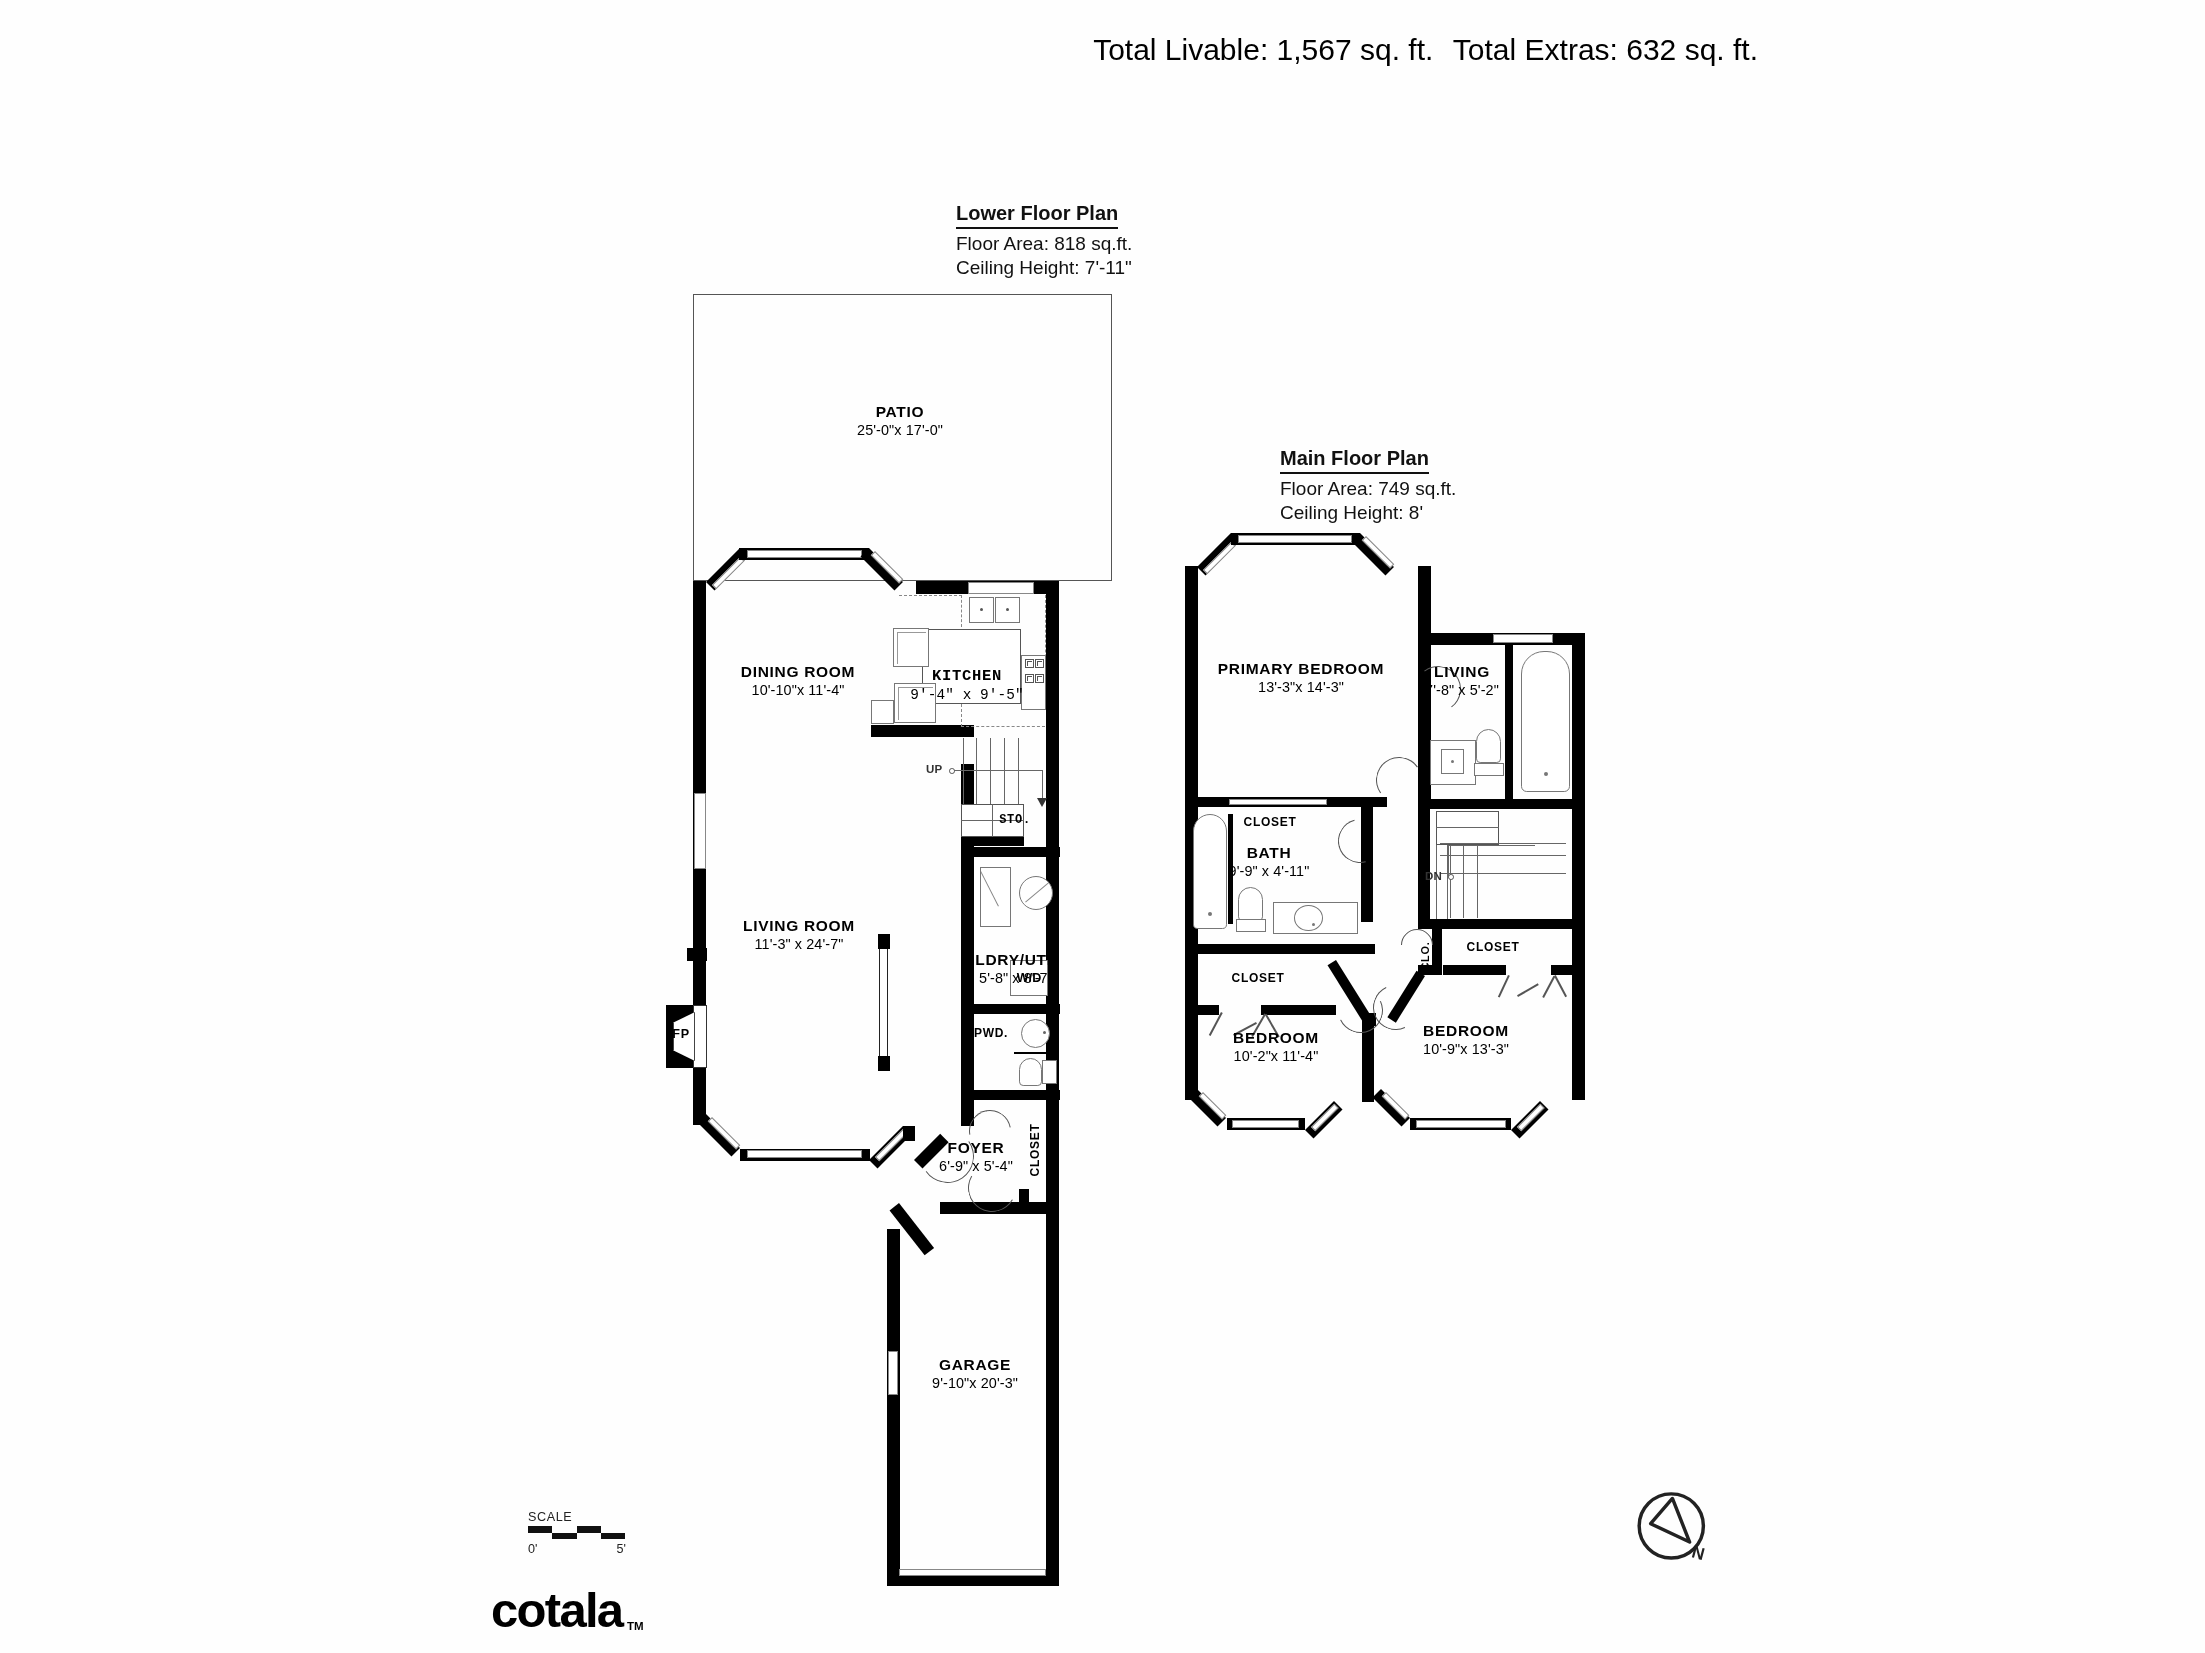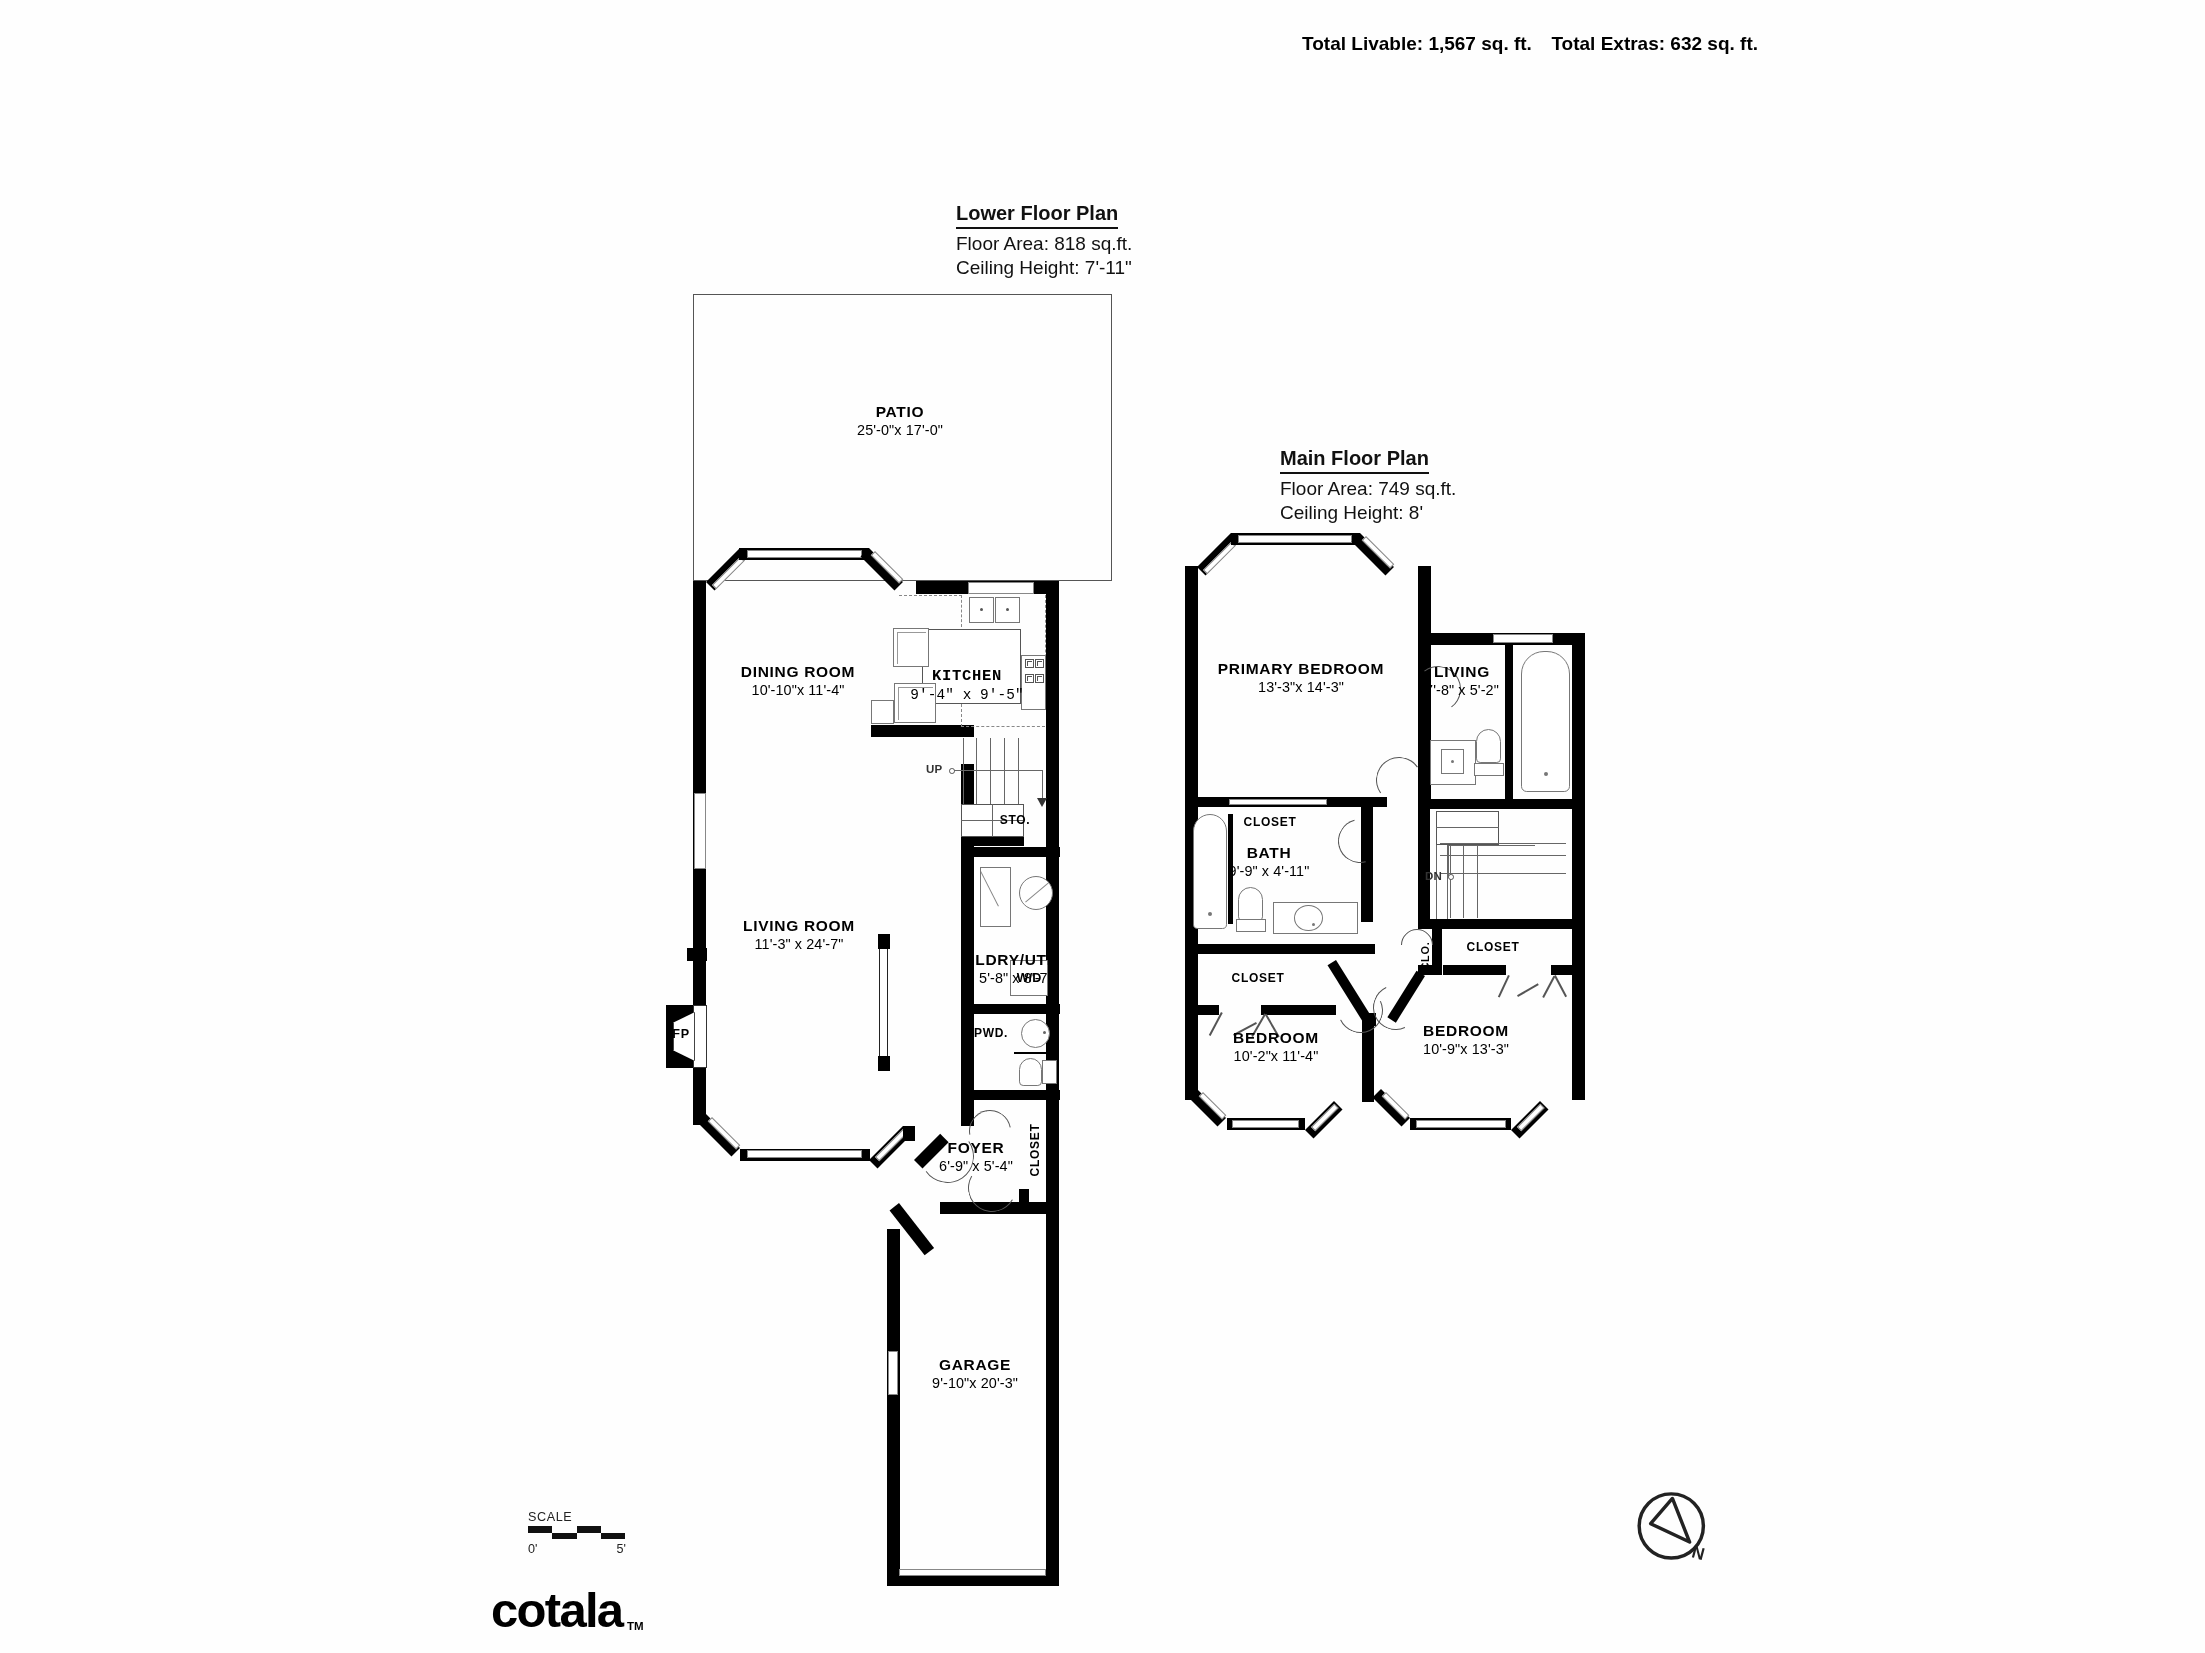--- a/index.html
+++ b/index.html
@@ -43,22 +43,22 @@
   }
   .st-lbl  { text-align: left;  padding-right: 16px; white-space: nowrap; }
   .st-val  { text-align: right; padding-right: 40px; white-space: nowrap; }
   .st-lbl2 { text-align: left;  padding-right: 16px; white-space: nowrap; }
   .st-val2 { text-align: right; white-space: nowrap; }
   #totals {
     margin-top: 10.3px;
     display: flex;
     justify-content: flex-end;
     gap: 19.5px;
-    font-size: 19px;
-    font-weight: bold;
+    font-size: 30px;
+    font-weight: normal;
     color: #000;
     white-space: nowrap;
   }
 
   
   .plan-caption { position: absolute; color: #111; }
   .pc-title {
     font-size: 20px; font-weight: bold;
     border-bottom: 2.3px solid #111;
     display: inline-block;
@@ -262,21 +262,21 @@
     <div class="stair-tread" style="left:990px; top:738px; width:1.1px; height:69px;"></div>
     <div class="stair-tread" style="left:1004px; top:738px; width:1.1px; height:69px;"></div>
     <div class="stair-tread" style="left:1018px; top:738px; width:1.1px; height:69px;"></div>
     <div class="counter" style="left:961px; top:804px; width:63px; height:33px; border-width:1.1px;"></div>
     <div class="stair-tread" style="left:992px; top:804px; width:1.1px; height:33px;"></div>
     <div class="stair-tread" style="left:961px; top:820px; width:63px; height:1.1px;"></div>
     <div class="lead" style="left:1042px; top:770px; width:1.1px; height:31px;"></div>
     <div style="position:absolute; left:1037px; top:798px; width:0; height:0; border-left:5.2px solid transparent; border-right:5.2px solid transparent; border-top:9.2px solid #333;"></div>
     <div class="wall" style="left:961px; top:837px; width:63px; height:9.2px;"></div>
 
-    <div class="small-lbl" style="left:1015px; top:813px;">STO.</div>
+    <div class="small-lbl" style="left:1015px; top:813px;font-family:Liberation Mono, monospace;">STO.</div>
 
     <div class="wall" style="left:961px; top:847px; width:99px; height:10.3px;"></div>
     <div class="fx" style="left:980px; top:867px; width:31px; height:60px;"></div>
     <div style="position:absolute; left:981px; top:868px; width:29px; height:57px; overflow:hidden;">
       <div style="position:absolute; left:-3.4px; top:-3.4px; width:46px; height:1.1px; background:#888; transform: rotate(63deg); transform-origin: left top;"></div>
     </div>
     <div class="fx-round" style="left:1019px; top:876px; width:34px; height:34px;"></div>
     <div style="position:absolute; left:1022px; top:892px; width:30px; height:1.1px; background:#888; transform: rotate(-40deg); transform-origin: center;"></div>
     <div class="fx" style="left:1010px; top:960px; width:38px; height:36px;"></div>
     <div class="small-lbl" style="left:1029px; top:971px; font-size:12.6px; letter-spacing:0;">W/D</div>

